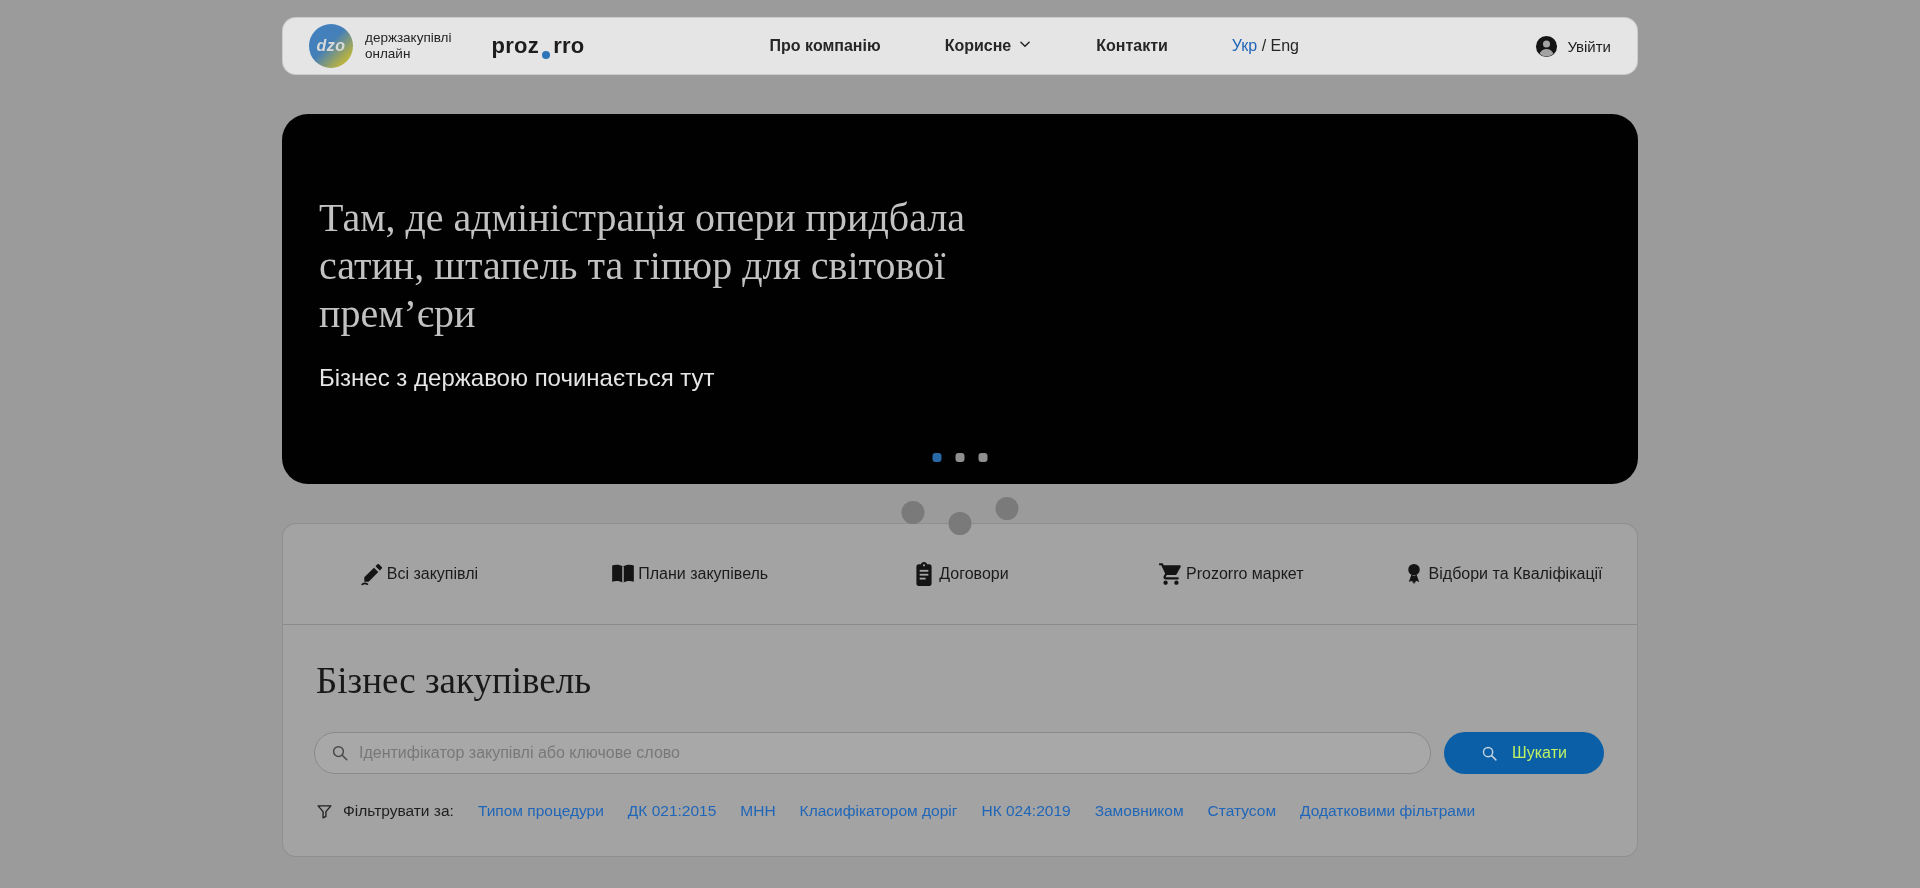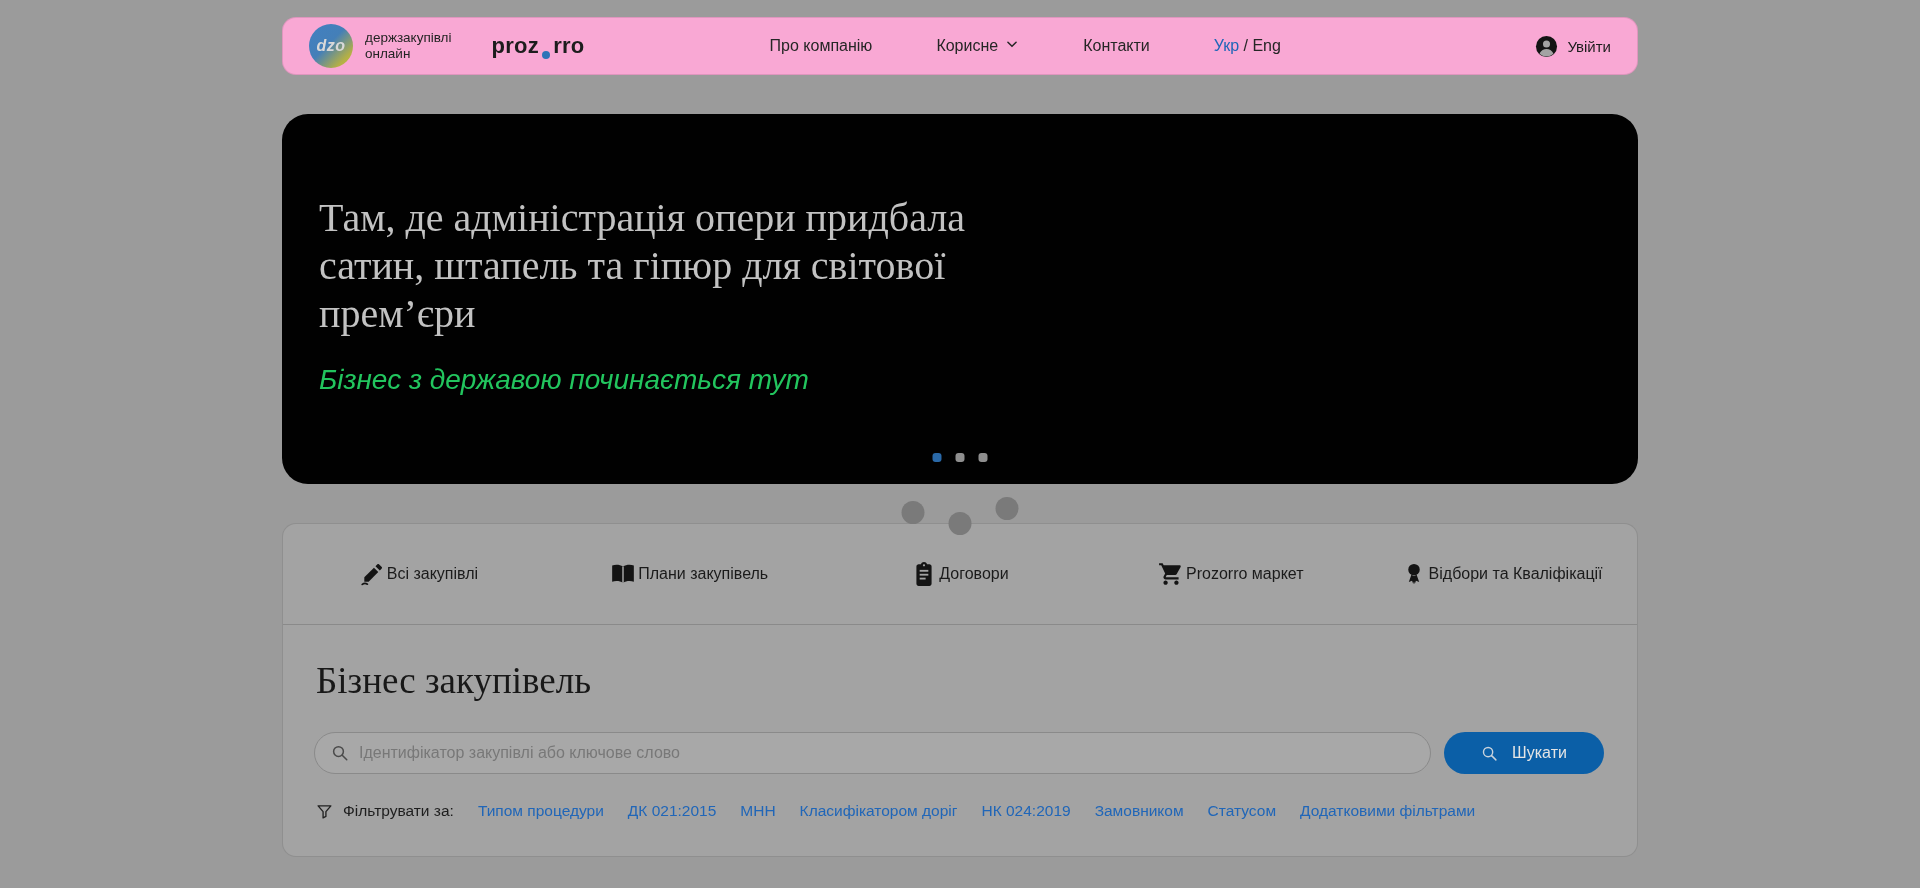--- a/index.html
+++ b/index.html
@@ -8,21 +8,21 @@
     width: 1920px; height: 888px;
     background: #9b9b9b;
     font-family: "Liberation Sans", sans-serif;
     overflow: hidden;
   }
   .page { width: 1356px; margin: 0 auto; position: relative; }
 
   
   .topbar {
     margin-top: 17px; height: 58px;
-    background: #f9a8d4;
+    background: #e5e5e5;
     border: 1px solid rgba(0,0,0,0.10);
     border-radius: 14px;
     display: flex; align-items: center;
     padding: 0 26px;
   }
   .logo-group { display: flex; align-items: center; }
   .logo-circle {
     width: 44px; height: 44px; border-radius: 50%;
     background: linear-gradient(135deg, #4180c1 0%, #447fb8 45%, #b3af47 80%, #c4bd3f 100%);
     color: #d9d9d9; font-weight: bold; font-style: italic; font-size: 16px;
@@ -34,41 +34,41 @@
     color: #242424; font-weight: 500;
   }
   .prozorro {
     margin-left: 40px; display: flex; align-items: flex-end;
     font-weight: 700; font-size: 22px; color: #1d1d1d; letter-spacing: 0.3px;
   }
   .prozorro .blue-dot { width: 8px; height: 8px; border-radius: 50%; background: #2e74b8; margin: 3px 3px 0 3px; }
   .main-nav { display: flex; align-items: center; gap: 64px; margin-left: 185px; }
   .nav-item {
     display: flex; align-items: flex-start; gap: 7px;
-    font-size: 16px; font-weight: 400; color: #262626; cursor: pointer; white-space: nowrap;
+    font-size: 16px; font-weight: 700; color: #262626; cursor: pointer; white-space: nowrap;
   }
   .lang { margin-left: 64px; font-size: 16px; font-weight: 500; white-space: nowrap; cursor: pointer; }
   .lang .active { color: #2066b8; }
   .lang .sep, .lang .other { color: #262626; }
   .login { margin-left: auto; display: flex; align-items: center; gap: 9px;
            font-size: 15px; font-weight: 500; color: #1d1d1d; cursor: pointer; }
 
   
   .hero {
     margin-top: 39px; height: 370px;
     background: #010101; border-radius: 26px;
     position: relative;
     padding: 80px 0 0 37px;
   }
   .hero-title {
     font-family: "Liberation Serif", serif;
     font-size: 40px; line-height: 48px; font-weight: 400;
     color: #c2c2c2; margin: 0;
   }
-  .hero-sub { margin-top: 26px; font-size: 28px; color: #22c55e; font-style: italic; }
+  .hero-sub { margin-top: 26px; font-size: 24px; color: #e5e5e5; }
   .hero-cta {
     margin-top: 19px; width: 200px; height: 43px;
     border: none; border-radius: 22px;
     background: #0b5fa7; color: #c6d2dd;
     font-family: "Liberation Sans", sans-serif;
     font-size: 16.5px; cursor: pointer;
     display: flex; align-items: center; justify-content: center;
   }
   .carousel-dots {
     position: absolute; bottom: 22px; left: 50%; transform: translateX(-50%);
@@ -119,21 +119,21 @@
     background: #a8a8a8;
     padding: 0 20px 0 44px;
     font-family: "Liberation Sans", sans-serif;
     font-size: 16px; color: #333; outline: none;
   }
   .search-input::placeholder { color: #787878; }
   .input-search-icon { position: absolute; left: 17px; top: 12px; }
   .search-btn {
     width: 160px; height: 42px;
     border: none; border-radius: 21px;
-    background: #0b5fa7; color: #e5e5e5;
+    background: #0b5fa7; color: #bef264;
     font-family: "Liberation Sans", sans-serif;
     font-size: 16px; cursor: pointer;
     display: flex; align-items: center; justify-content: center; gap: 14px;
   }
   .filter-row { display: flex; align-items: center; flex-wrap: nowrap; margin-top: 28px; padding-left: 2px; }
   .filter-label { font-size: 15.5px; color: #1e1e1e; margin-left: 10px; margin-right: 24px; white-space: nowrap; }
   .filter-link {
     font-size: 15.5px; color: #2066b8; text-decoration: none;
     margin-right: 24px; white-space: nowrap; cursor: pointer; text-align: center;
   }

